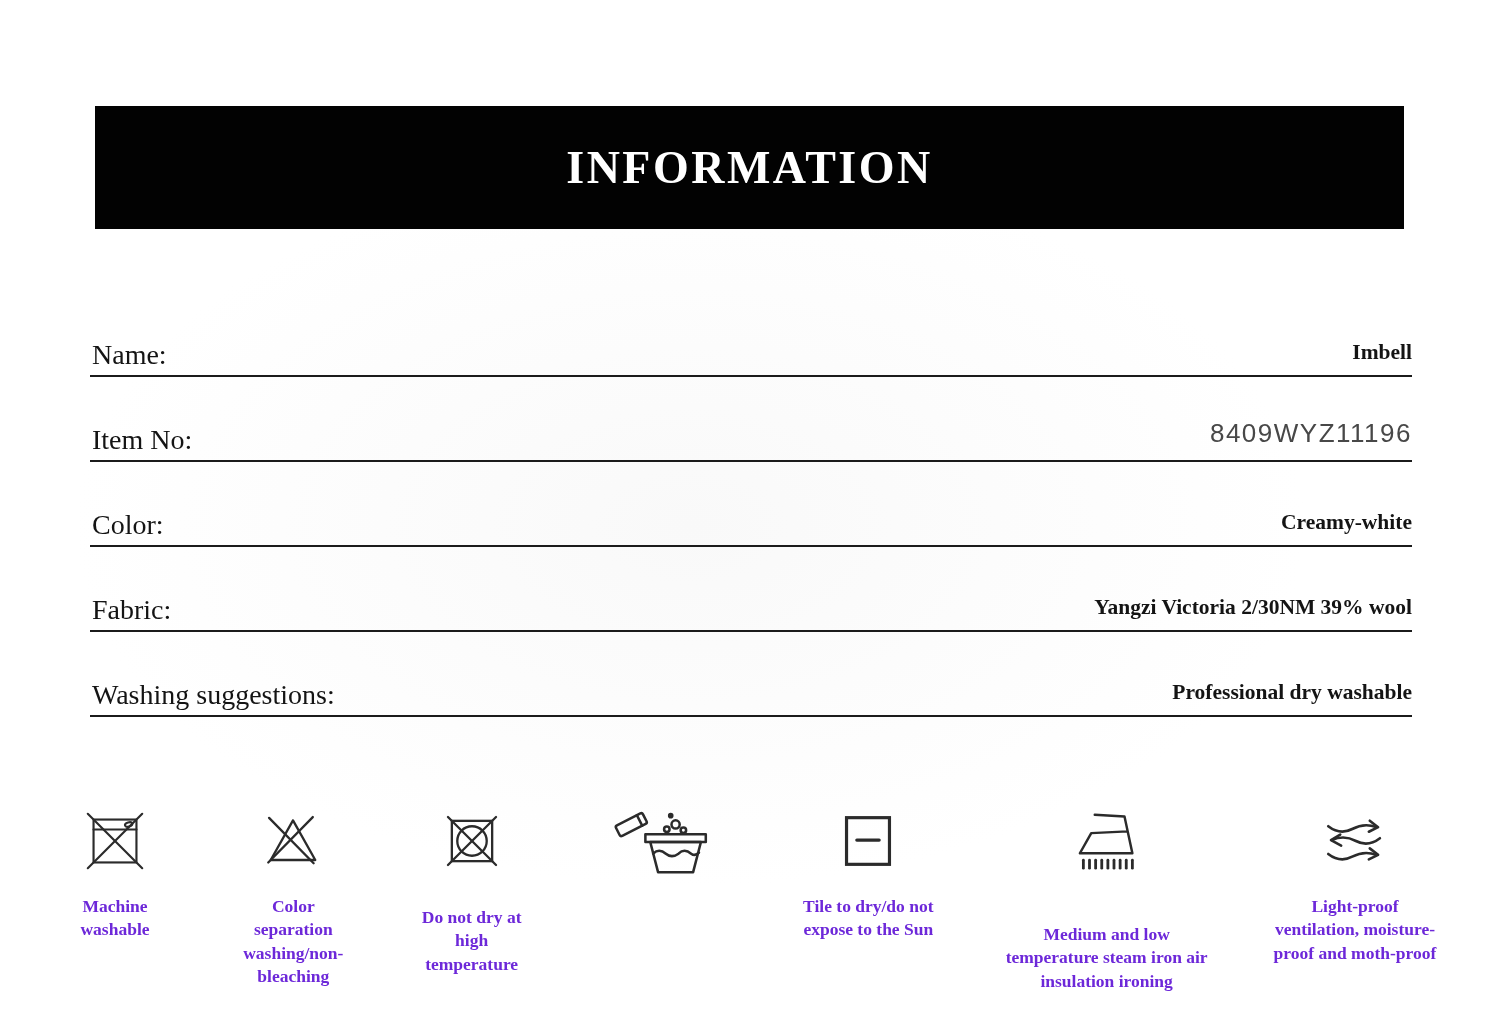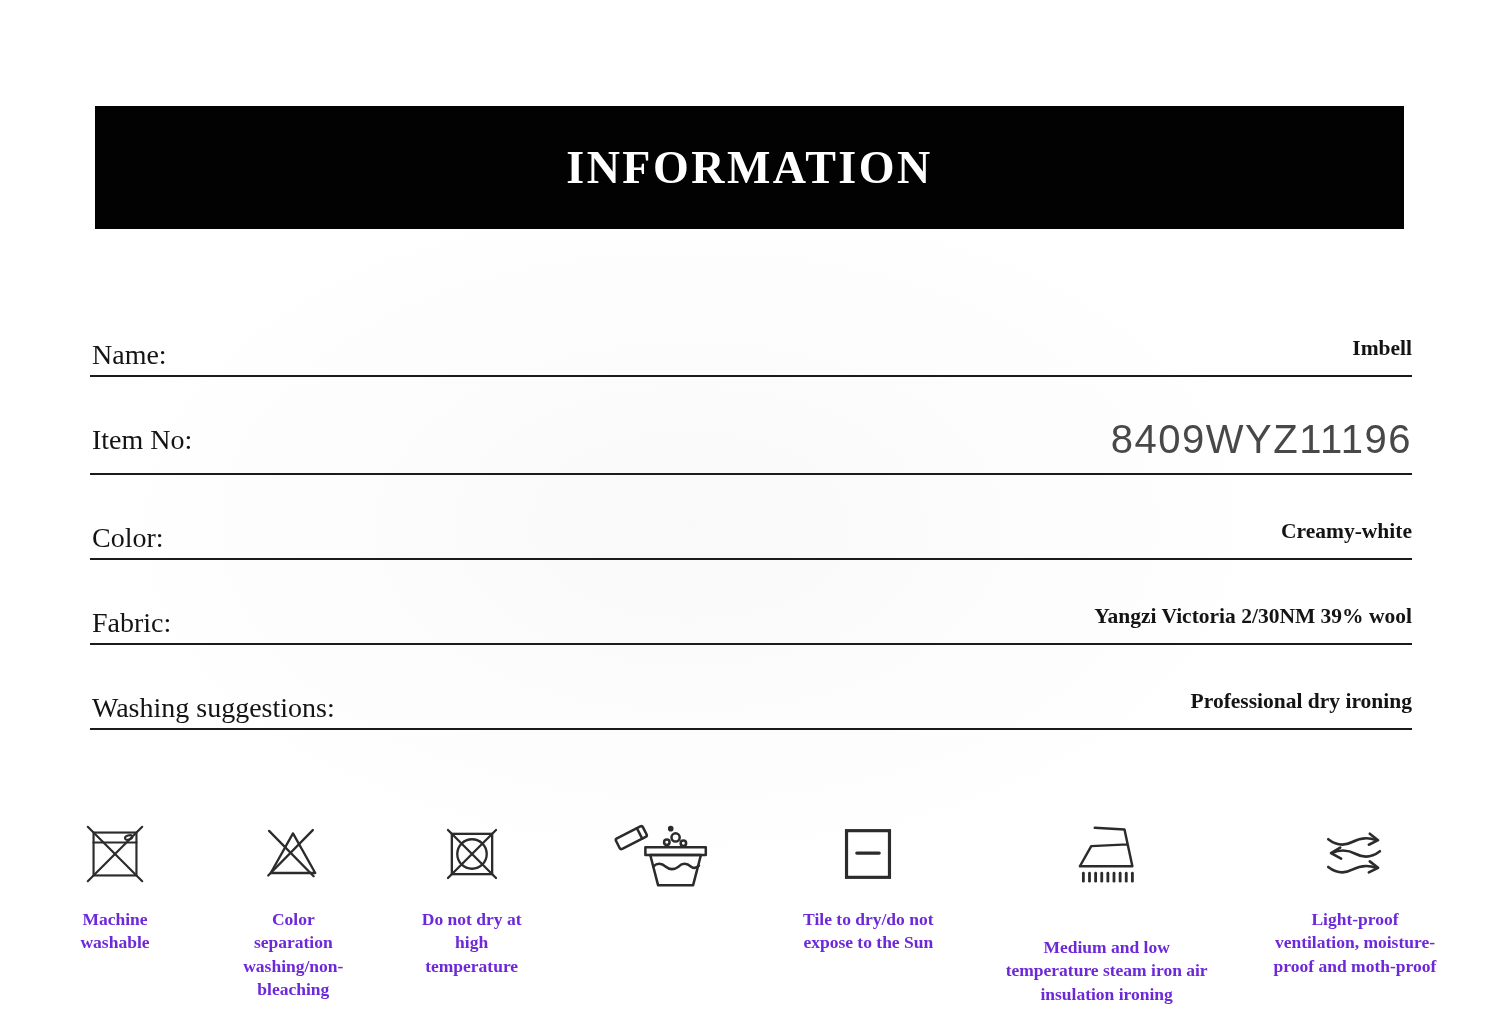--- a/index.html
+++ b/index.html
@@ -25,21 +25,21 @@
     font-size: 46px;
     font-weight: bold;
     letter-spacing: 2.5px;
   }
 
   
   .rows { margin: 0 88px 0 90px; }
   .field-row {
     display: flex;
     justify-content: space-between;
-    align-items: flex-start;
+    align-items: center;
     border-bottom: 2px solid var(--line, #1b1b1b);
     padding-bottom: 4px;
     margin-top: 47px;
   }
   .field-row:first-child { margin-top: 110px; }
   .field-label {
     font-size: 28px;
     font-weight: 500;
     padding-left: 2px;
     white-space: nowrap;
@@ -47,38 +47,38 @@
   .field-value {
     font-size: 21.5px;
     font-weight: bold;
     position: relative;
     top: -3px;
     white-space: nowrap;
   }
   .field-value.value-itemno {
     font-family: "Liberation Sans", sans-serif;
     font-weight: 300;
-    font-size: 40px;
+    font-size: 26px;
     letter-spacing: 1.5px;
     color: var(--item-no-text, #484848);
     top: -7px;
   }
 
   
   .care-row {
     margin: 84px 40px 0 40px;
     display: flex;
     justify-content: space-between;
   }
   .care-item {
     display: flex;
     flex-direction: column;
     align-items: center;
   }
-  .c1 { width: 150px; } .c2 { width: 150px; } .c3 { width: 150px; }
+  .c1 { width: 150px; } .c2 { width: 150px; } .c3 { width: 150px; gap: 11px; }
   .c4 { width: 170px; } .c5 { width: 190px; } .c6 { width: 230px; gap: 28px; } .c7 { width: 210px; }
   .icon-box {
     height: 80px;
     display: flex;
     align-items: center;
     justify-content: center;
   }
   .icon-box svg { stroke: var(--icon-stroke, #2b2b2b); fill: none; }
   .care-caption {
     margin-top: 14px;
@@ -115,21 +115,21 @@
   <div class="field-row">
     <span class="field-label">Color:</span>
     <span class="field-value">Creamy-white</span>
   </div>
   <div class="field-row">
     <span class="field-label">Fabric:</span>
     <span class="field-value">Yangzi Victoria 2/30NM 39% wool</span>
   </div>
   <div class="field-row">
     <span class="field-label">Washing suggestions:</span>
-    <span class="field-value">Professional dry ironing</span>
+    <span class="field-value">Professional dry washable</span>
   </div>
 </div>
 
 <div class="care-row">
 
   <div class="care-item c1">
     <div class="icon-box">
       <svg width="66" height="66" viewBox="0 0 80 80" stroke-width="2.6" stroke-linecap="round">
         <rect x="14" y="14" width="52" height="52"></rect>
         <line x1="14" y1="26" x2="66" y2="26"></line>

